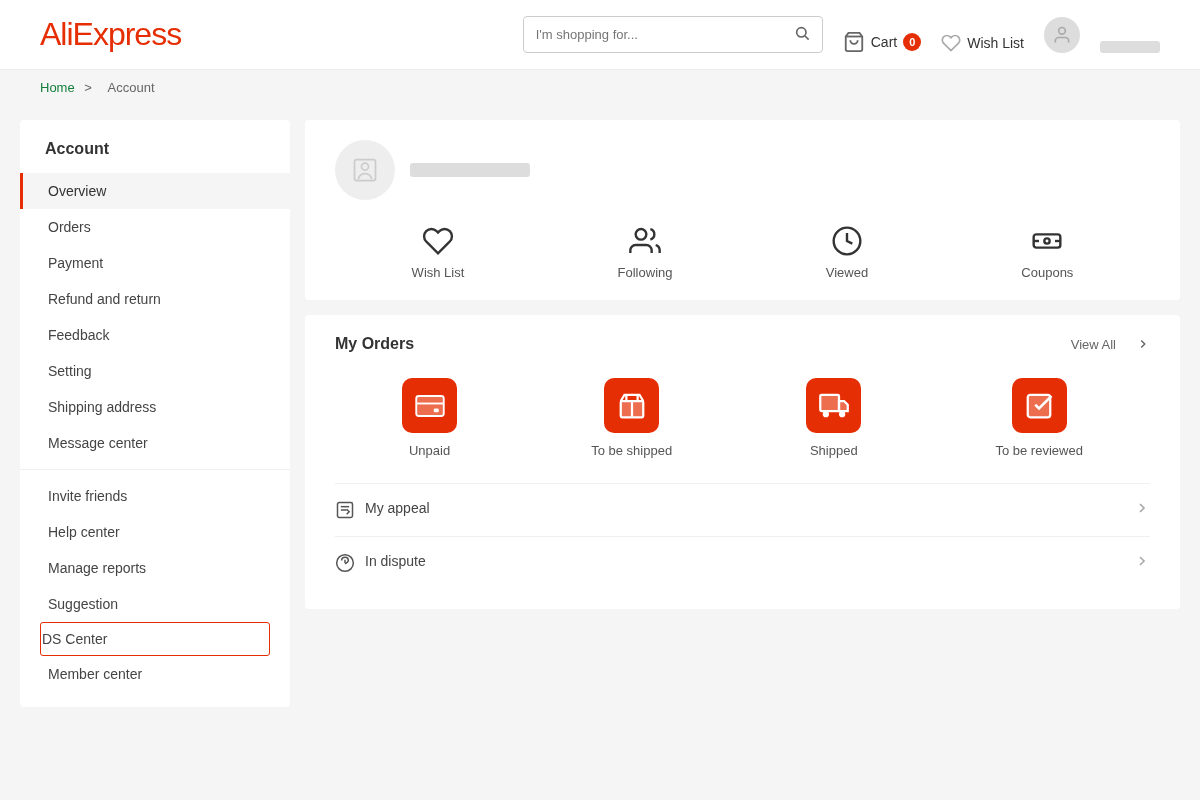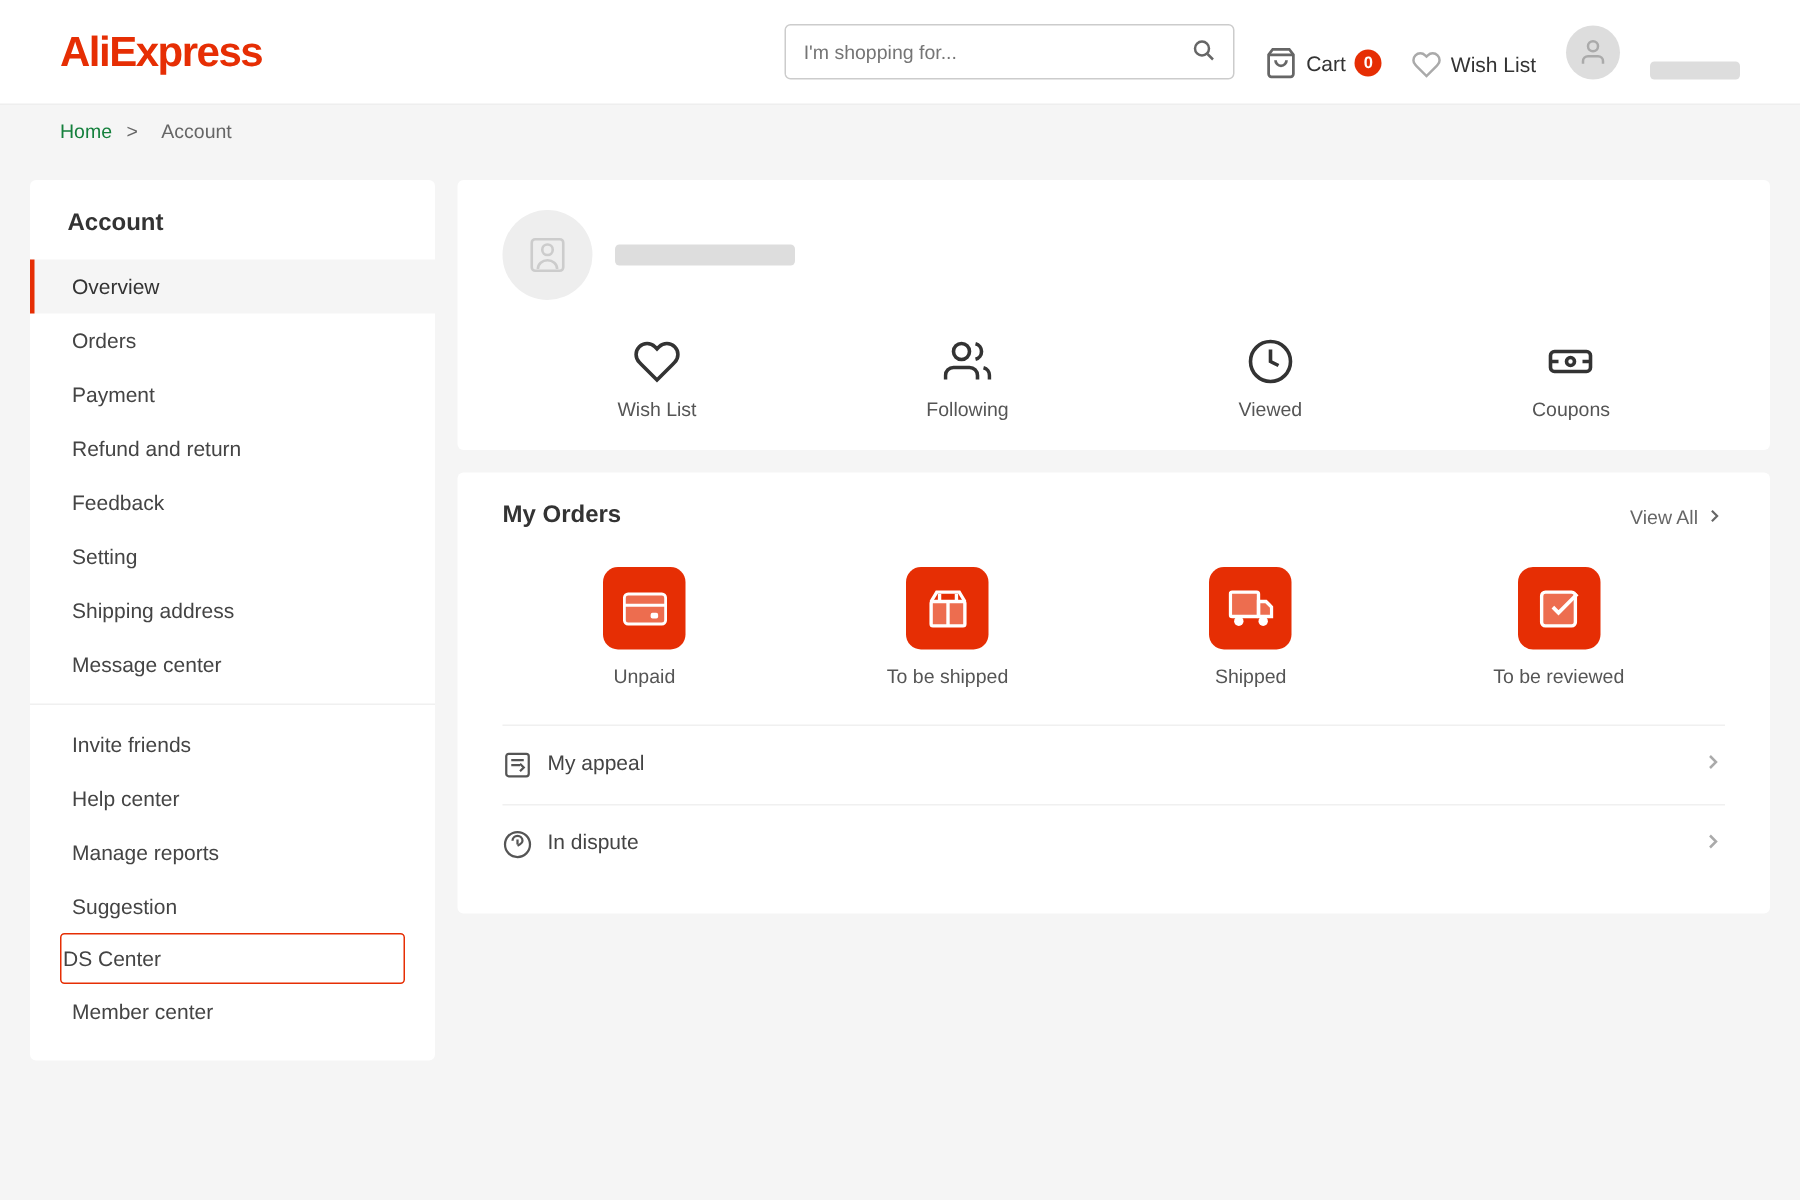--- a/index.html
+++ b/index.html
@@ -9,22 +9,22 @@
     .header {
       background: #fff;
       height: 70px;
       display: flex;
       align-items: center;
       padding: 0 40px;
       border-bottom: 1px solid #eee;
     }
     .logo {
       color: #e62e04;
-      font-size: 28px;
-      font-weight: bold;
+      font-size: 32px;
+      font-weight: normal;
       letter-spacing: -1px;
       margin-right: auto;
     }
     .search-bar {
       display: flex;
       align-items: center;
       border: 1px solid #ccc;
       border-radius: 4px;
       overflow: hidden;
       width: 300px;
@@ -223,21 +223,21 @@
       font-size: 16px;
       font-weight: bold;
       color: #333;
     }
     .view-all {
       font-size: 13px;
       color: #666;
       cursor: pointer;
       display: flex;
       align-items: center;
-      gap: 4px;
+      gap: 20px;
     }
     .order-stats {
       display: flex;
       justify-content: space-around;
       margin-bottom: 25px;
     }
     .order-item {
       display: flex;
       flex-direction: column;
       align-items: center;

